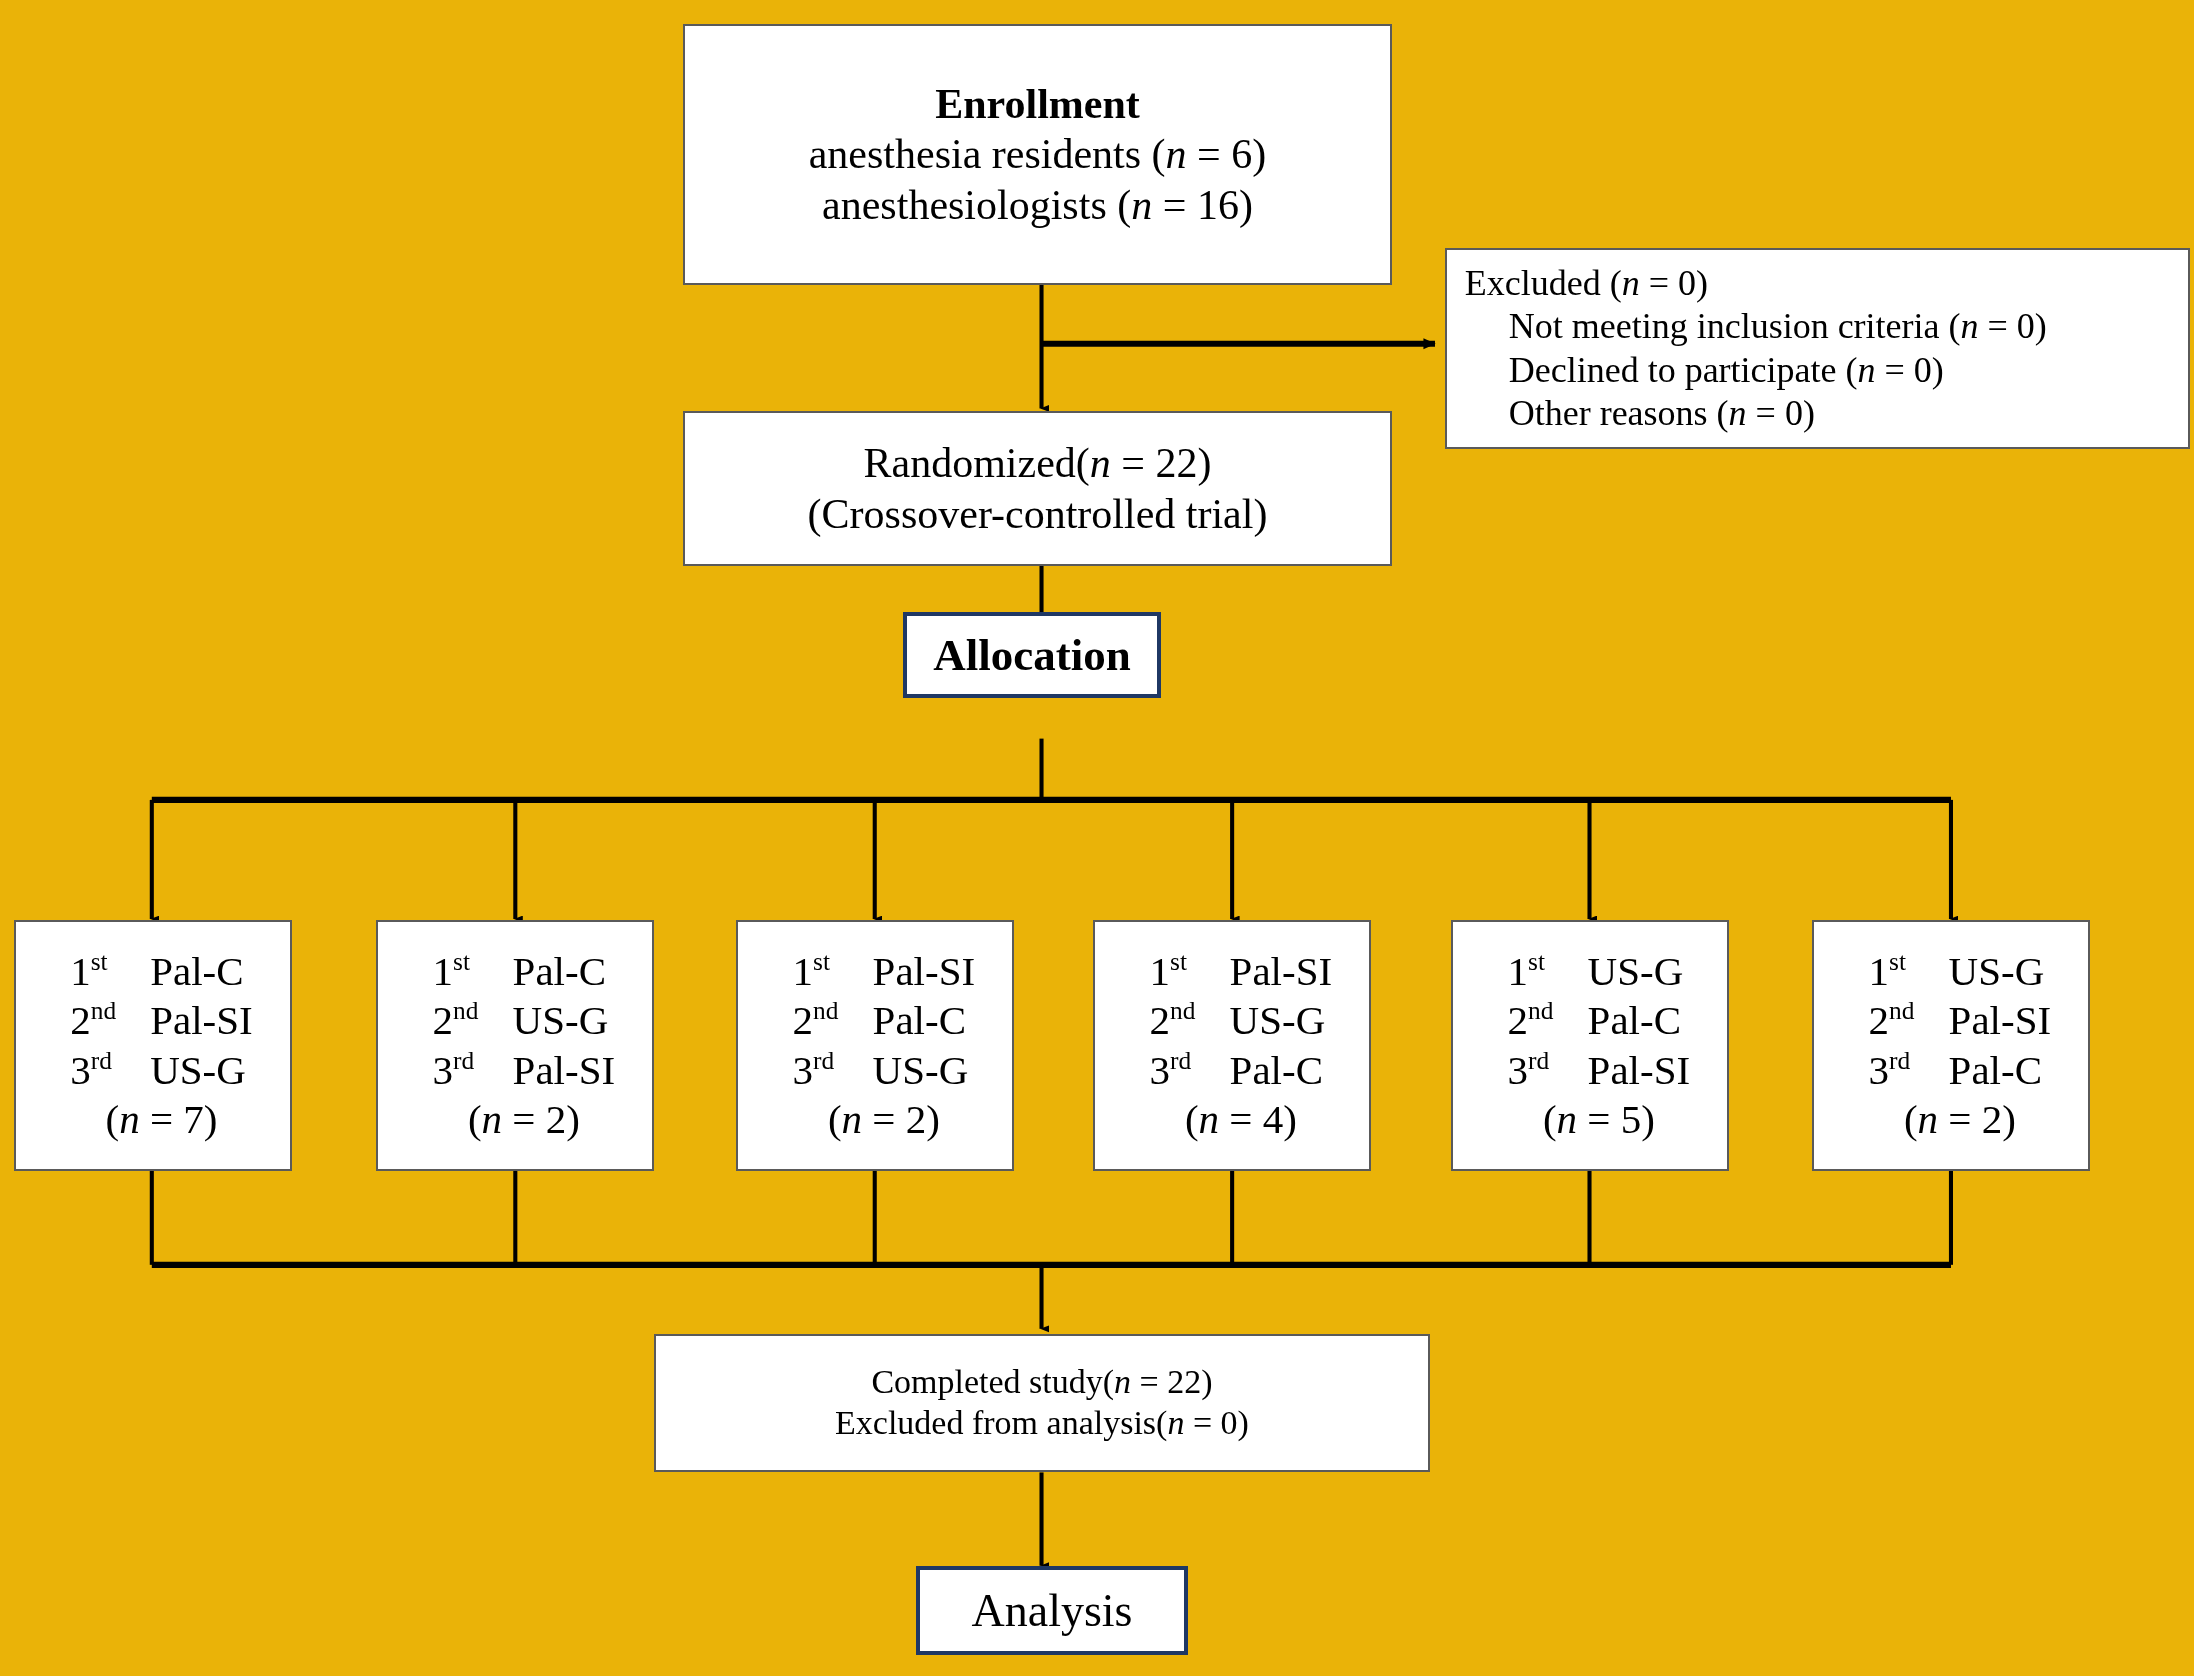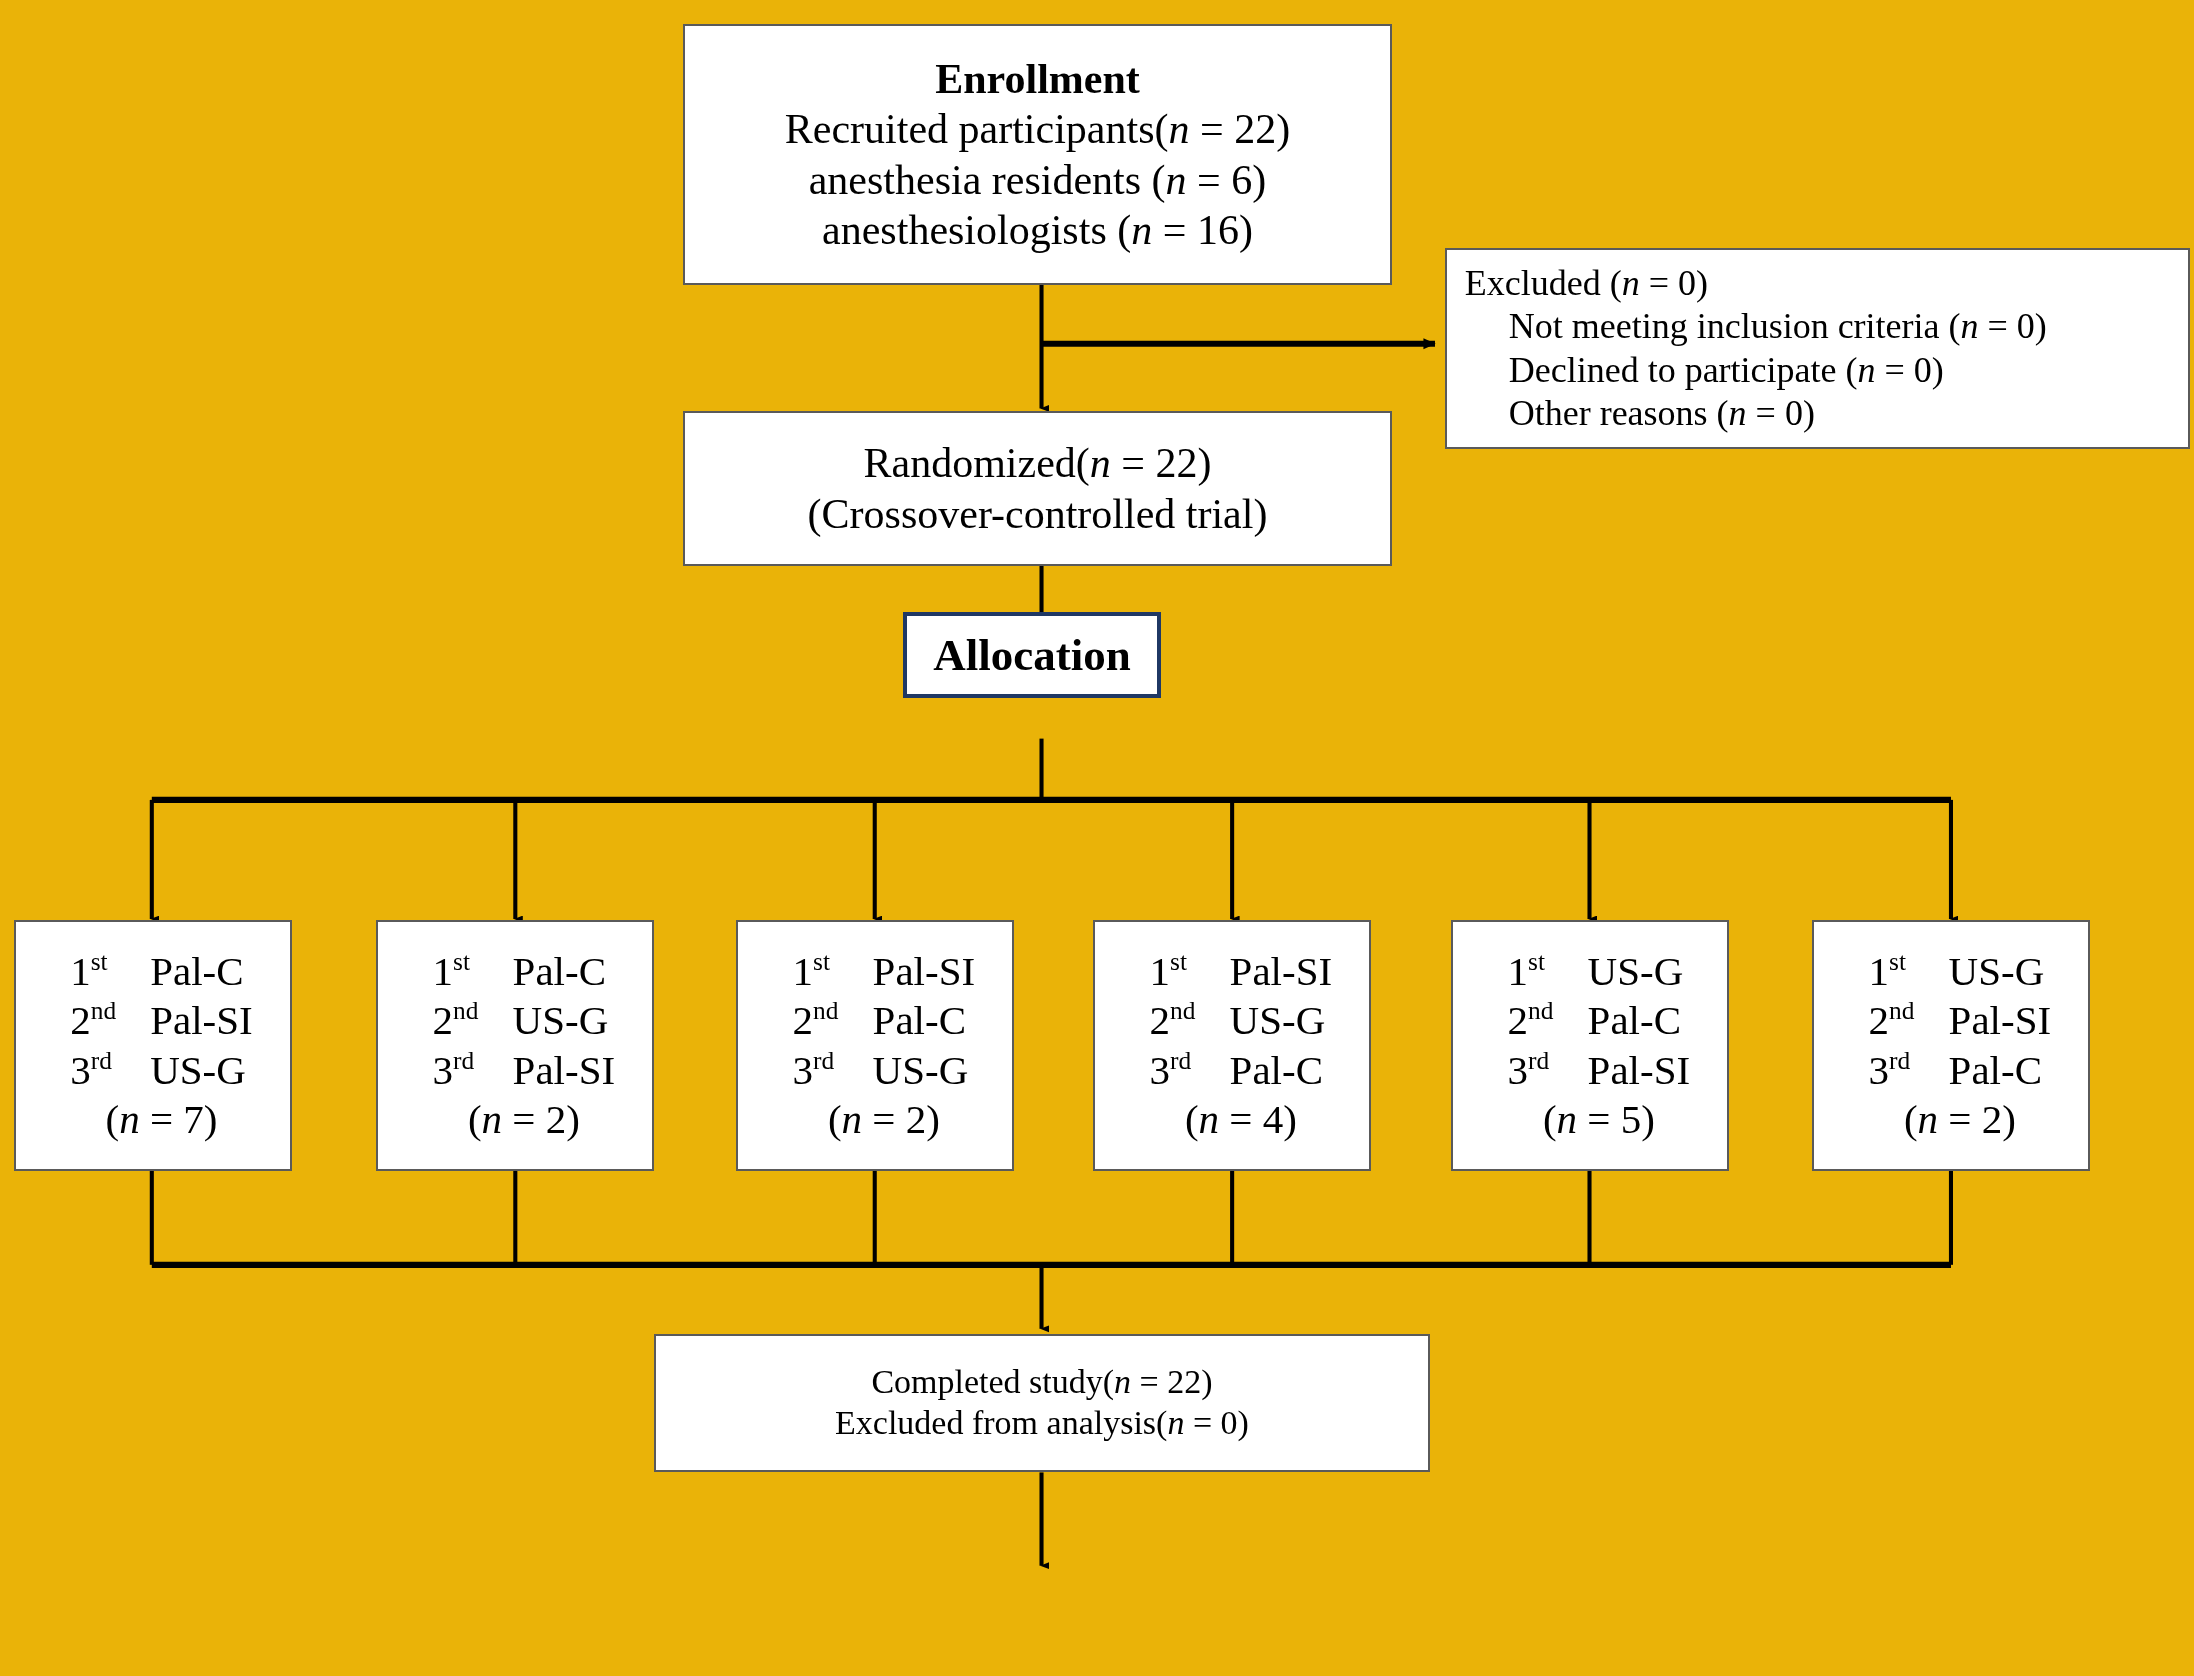--- a/index.html
+++ b/index.html
@@ -107,21 +107,20 @@
 
     <line x1="223" y1="1858" x2="2866" y2="1858" stroke="#000" stroke-width="9"></line>
 
     <line x1="1530" y1="1858" x2="1530" y2="1952" stroke="#000" stroke-width="6" marker-end="url(#arrowDown)"></line>
 
     <line x1="1530" y1="2163" x2="1530" y2="2300" stroke="#000" stroke-width="6" marker-end="url(#arrowDown)"></line>
   </svg>
 
   <div class="box" style="left:683px; top:24px; width:709px; height:261px;">
     <span class="line ln-center t-enroll-h">Enrollment</span>
-    <span class="line ln-center t-enroll">Recruited participants(<span class="ital">n</span> = 22)</span>
     <span class="line ln-center t-enroll">anesthesia residents (<span class="ital">n</span> = 6)</span>
     <span class="line ln-center t-enroll">anesthesiologists (<span class="ital">n</span> = 16)</span>
   </div>
 
   <div class="box" style="left:1445px; top:248px; width:745px; height:201px; align-items:flex-start; padding:8.2px 12.3px 8.2px 17.7px;">
     <span class="line ln-left t-excl">Excluded (<span class="ital">n</span> = 0)</span>
     <span class="line ln-left t-excl-sub">Not meeting inclusion criteria (<span class="ital">n</span> = 0)</span>
     <span class="line ln-left t-excl-sub">Declined to participate (<span class="ital">n</span> = 0)</span>
     <span class="line ln-left t-excl-sub">Other reasons (<span class="ital">n</span> = 0)</span>
   </div>
@@ -187,15 +186,18 @@
       <span class="line t-group"><span class="ordcell"><span>3</span><span class="ord">rd</span></span><span>Pal-C</span></span>
       <span class="line t-group group-n">(<span class="ital">n</span> = 2)</span>
     </div>
   </div>
 
   <div class="box" style="left:654px; top:1334px; width:776px; height:138px;">
     <span class="line ln-center t-done">Completed study(<span class="ital">n</span> = 22)</span>
     <span class="line ln-center t-done">Excluded from analysis(<span class="ital">n</span> = 0)</span>
   </div>
 
+  <div class="box navy" style="left:916px; top:1566px; width:272px; height:89px;">
+    <span class="line ln-center t-analysis">Analysis</span>
+  </div>
 
 </div>
 
 
 </body></html>

